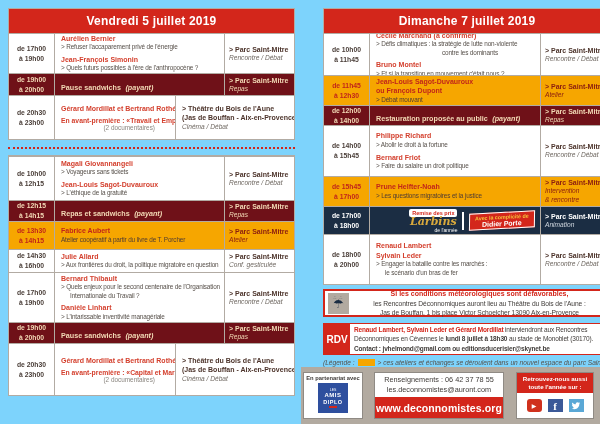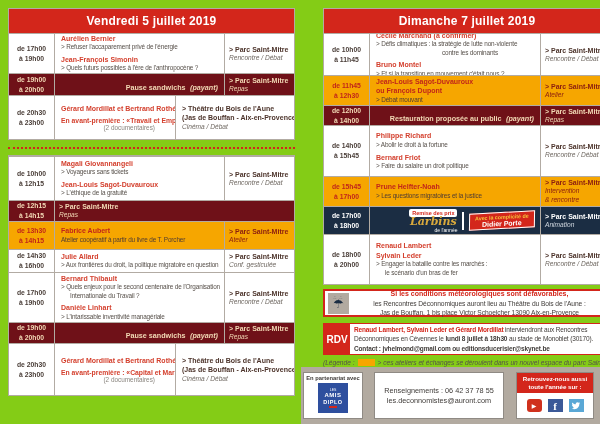--- a/index.html
+++ b/index.html
@@ -3,39 +3,39 @@
 <meta charset="utf-8">
 <style>
   :root{
     --red:#d3261b; --maroon:#6f1118; --cream:#f2d9b5; --orange:#f6a600;
     --navy:#1b2d43; --namered:#d4402e; --body:#57504a; --time:#4a3e38;
     --place:#4c332a; --act:#6e6760; --border:#b2aba3; --taupe:#b2aaa0;
   }
   *{box-sizing:border-box;margin:0;padding:0;}
   html,body{background:#fff;}
   body{font-family:"Liberation Sans",sans-serif;}
-  .page{position:relative;width:600px;height:424px;background:#84cc16;overflow:hidden;}
+  .page{position:relative;width:600px;height:424px;background:#7dd3fc;overflow:hidden;}
   .col-left{position:absolute;left:8px;top:8px;width:287px;}
   .col-right{position:absolute;left:323px;top:8px;width:288px;}
   .tbl{border:1px solid var(--border);background:#fff;}
   .hdr{background:var(--red);color:#fff;font-weight:bold;font-size:12px;height:24px;display:flex;align-items:center;justify-content:center;letter-spacing:.2px;}
   .row{display:flex;border-top:1px solid var(--border);overflow:hidden;}
   .ct{width:46px;flex:none;border-right:1px solid var(--border);display:flex;flex-direction:column;align-items:center;justify-content:center;font-weight:bold;font-size:6.8px;line-height:1.4;color:var(--time);}
   .cc{flex:1;border-right:1px solid var(--border);padding:2px 6px;display:flex;flex-direction:column;justify-content:center;overflow:hidden;}
   .cp{width:69px;flex:none;padding:2px 4px;display:flex;flex-direction:column;justify-content:center;}
   .sp{margin:1.5px 0;}
   .name{color:var(--namered);font-weight:bold;font-size:7px;line-height:1.35;white-space:nowrap;}
   .desc{color:var(--body);font-size:6.4px;line-height:1.35;letter-spacing:-.15px;white-space:nowrap;}
   .desc2{padding-left:9px;}
   .desc2c{padding-left:66px;}
   .place{font-weight:bold;font-size:7px;color:var(--place);line-height:1.3;white-space:nowrap;}
   .act{font-style:italic;font-size:6.6px;color:var(--act);line-height:1.3;white-space:nowrap;}
   .meal{background:var(--maroon);}
   .meal .ct{color:var(--cream);}
-  .meal .cc{justify-content:center;text-align:right;}
+  .meal .cc{justify-content:center;}
   .mlabel{color:var(--cream);font-weight:bold;font-size:7.2px;white-space:nowrap;}
   .mparen{font-style:italic;}
   .meal .place,.meal .act{color:var(--cream);}
   .work{background:var(--orange);}
   .work .ct{color:#c1261a;}
   .work .name{color:#c1261a;}
   .work .desc{color:#4f3c33;}
   .work .place,.work .act{color:#8a1d10;}
   .cc-n{flex:none;width:121px;}
   .cv{flex:1;padding:2px 6px;display:flex;flex-direction:column;justify-content:center;}
@@ -182,20 +182,23 @@
           <div class="place">&gt; Parc Saint-Mitre</div>
           <div class="act">Rencontre / Débat</div>
         </div>
       </div>
 
       <div class="row meal" style="height:21px">
         <div class="ct">
           <span>de 12h15</span>
           <span>à 14h15</span>
         </div>
+        <div class="cc">
+          <div><span class="mlabel">Repas et sandwichs</span> <span class="mlabel mparen">(payant)</span></div>
+        </div>
         <div class="cp">
           <div class="place">&gt; Parc Saint-Mitre</div>
           <div class="act">Repas</div>
         </div>
       </div>
 
       <div class="row work" style="height:28px">
         <div class="ct">
           <span>de 13h30</span>
           <span>à 14h15</span>
@@ -461,20 +464,21 @@
         <div class="dl3">DIPLO</div>
         <div class="dl4"></div>
       </div>
     </div>
 
     <div class="fbox contact">
       <div class="cinfo">
         <div class="cl">Renseignements : 06 42 37 78 55</div>
         <div class="cl">les.deconnomistes@auront.com</div>
       </div>
+      <div class="cweb">www.deconnomistes.org</div>
     </div>
 
     <div class="fbox social">
       <div class="shead">
         <div>Retrouvez-nous aussi</div>
         <div>toute l'année sur :</div>
       </div>
       <div class="sicons">
         <div class="icon-yt">▶</div>
         <div class="icon-fb">f</div>

